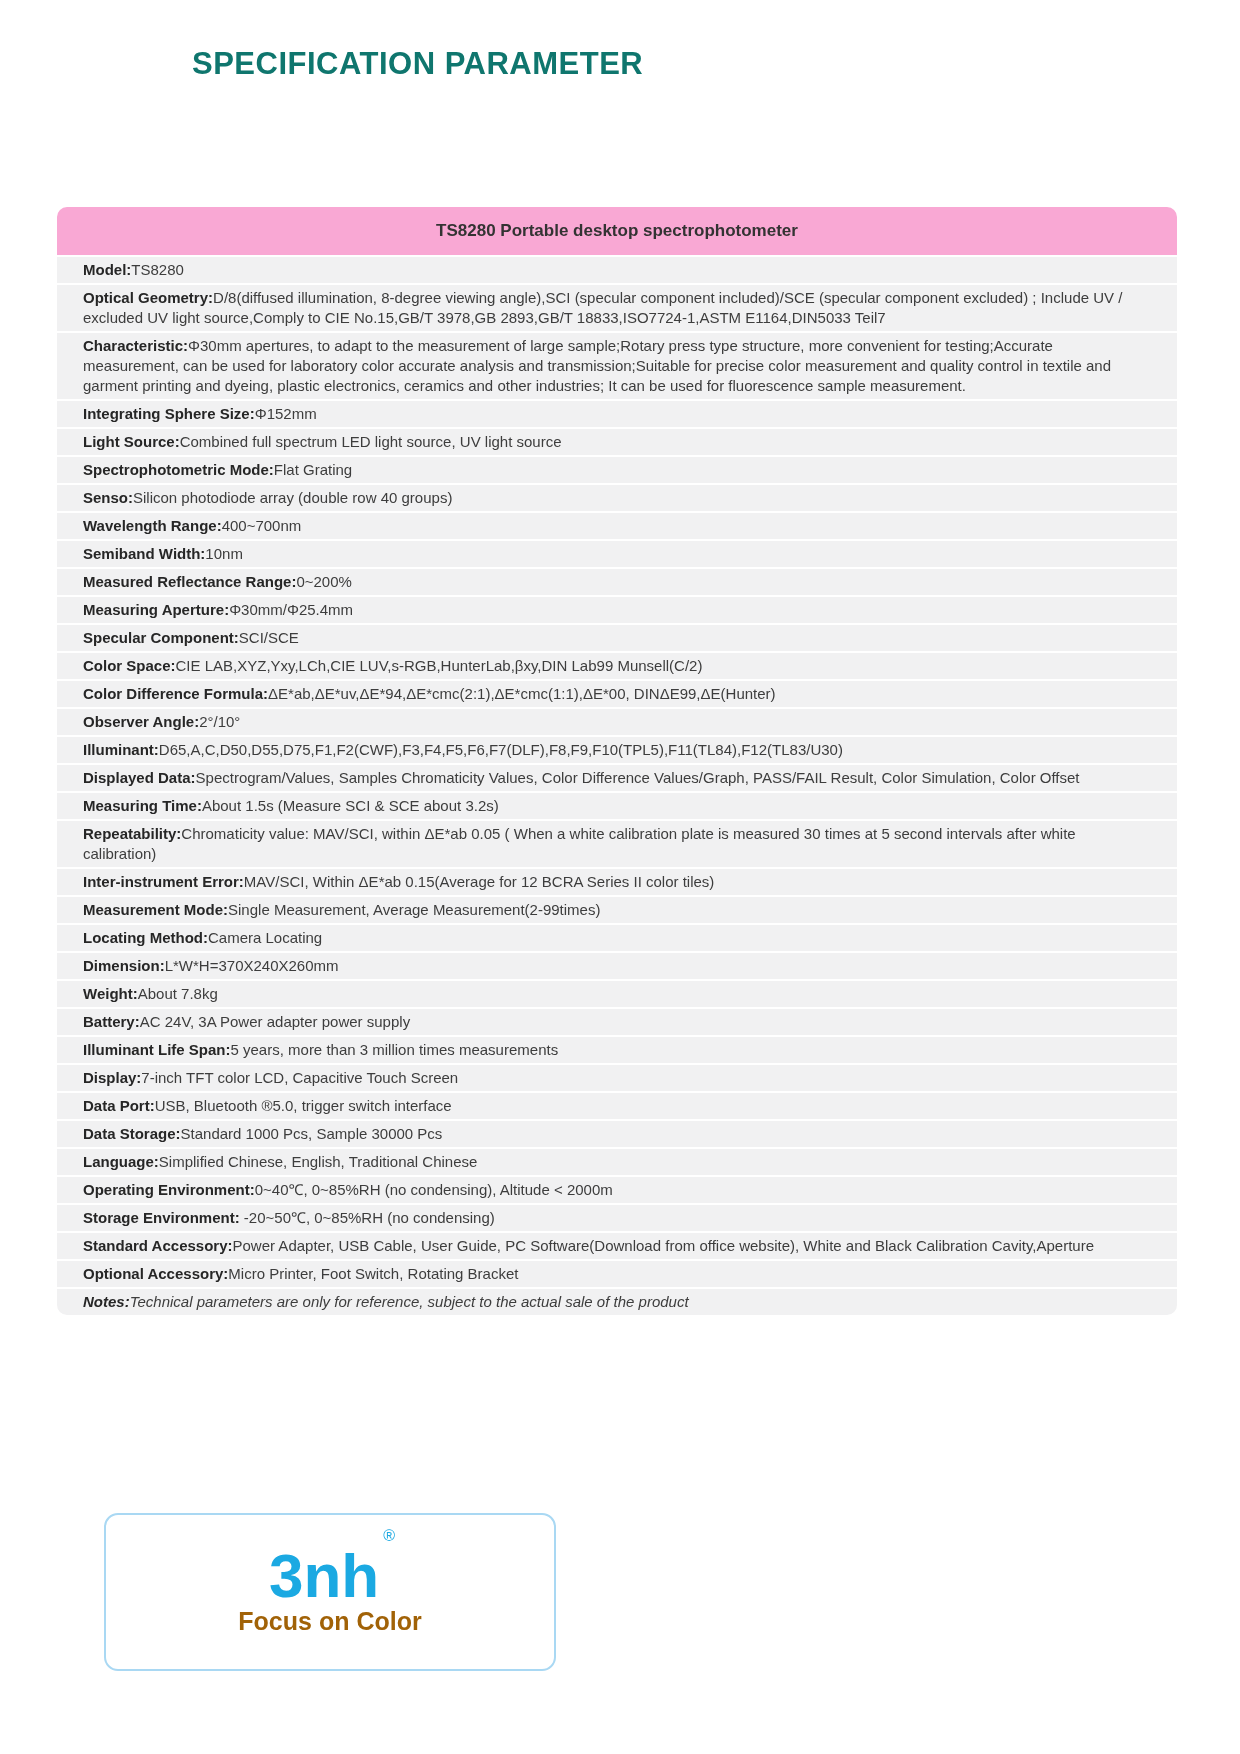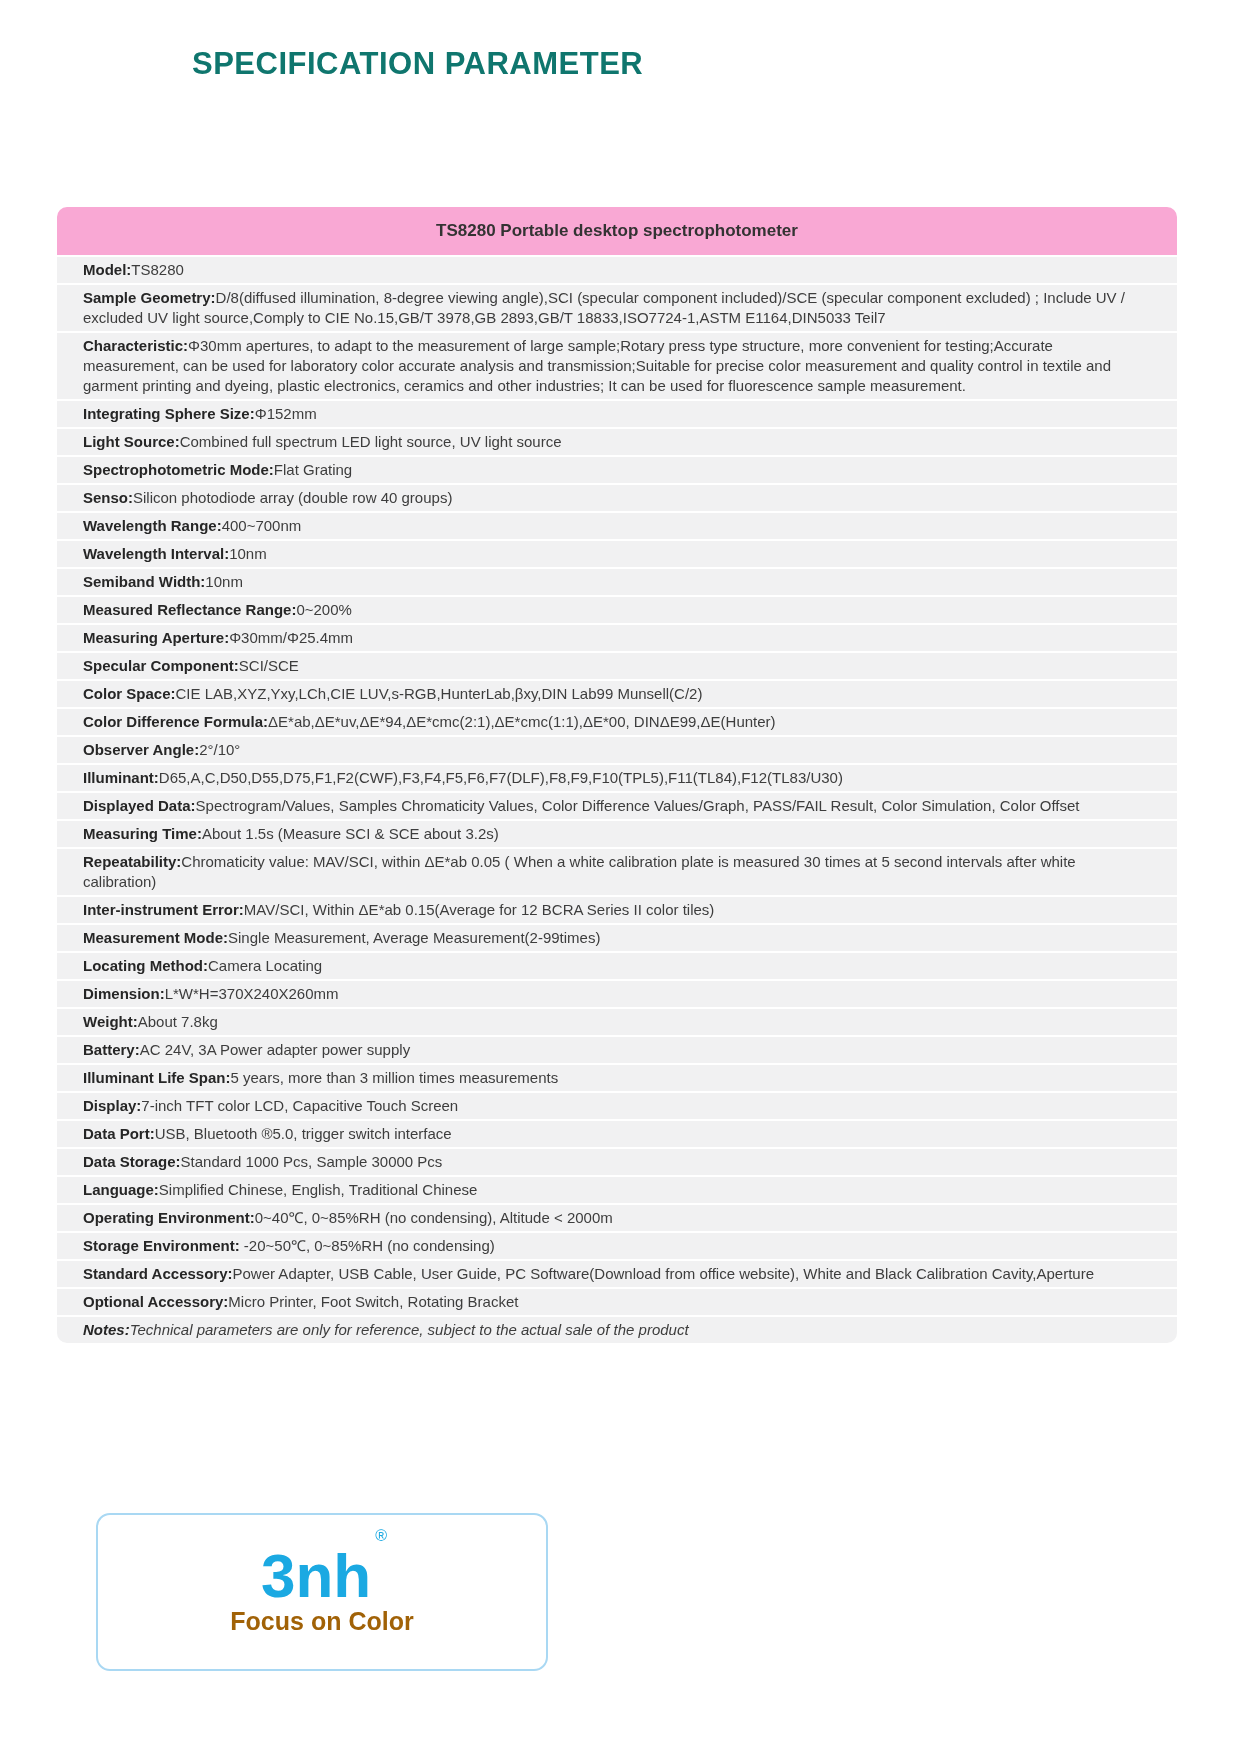--- a/index.html
+++ b/index.html
@@ -34,21 +34,21 @@
     color:#3d3d3d;
   }
   .spec-rows .row:last-child {
     border-radius:0 0 10px 10px;
     margin-bottom:4px;
     font-style:italic;
   }
   .row .lbl { font-weight:bold; color:#262626; }
   .row .val { font-weight:normal; }
   .logo-box {
-    position:absolute; left:96px; top:1513px;
+    position:absolute; left:104px; top:1513px;
     width:452px; height:158px;
     border:2px solid #a9d8f3;
     border-radius:14px;
     background:#ffffff;
     display:flex; flex-direction:column;
     align-items:center; justify-content:center;
   }
   .brand {
     font-size:62px; font-weight:bold; line-height:0.9;
     color:#1ba9e2;
@@ -66,28 +66,27 @@
 </style>
 </head>
 <body>
 
 <h1 class="page-title">SPECIFICATION PARAMETER</h1>
 
 <div class="spec-panel">
   <div class="spec-header">TS8280 Portable desktop spectrophotometer</div>
   <div class="spec-rows" id="rows-container">
       <div class="row"><span class="lbl">Model:</span><span class="val">TS8280</span></div>
-      <div class="row"><span class="lbl">Sample Geometry:</span><span class="val">D/8(diffused illumination, 8-degree viewing angle),SCI (specular component included)/SCE (specular component excluded) ; Include UV / excluded UV light source,Comply to CIE No.15,GB/T 3978,GB 2893,GB/T 18833,ISO7724-1,ASTM E1164,DIN5033 Teil7</span></div>
+      <div class="row"><span class="lbl">Optical Geometry:</span><span class="val">D/8(diffused illumination, 8-degree viewing angle),SCI (specular component included)/SCE (specular component excluded) ; Include UV / excluded UV light source,Comply to CIE No.15,GB/T 3978,GB 2893,GB/T 18833,ISO7724-1,ASTM E1164,DIN5033 Teil7</span></div>
       <div class="row"><span class="lbl">Characteristic:</span><span class="val">Φ30mm apertures, to adapt to the measurement of large sample;Rotary press type structure, more convenient for testing;Accurate measurement, can be used for laboratory color accurate analysis and transmission;Suitable for precise color measurement and quality control in textile and garment printing and dyeing, plastic electronics, ceramics and other industries; It can be used for fluorescence sample measurement.</span></div>
       <div class="row"><span class="lbl">Integrating Sphere Size:</span><span class="val">Φ152mm</span></div>
       <div class="row"><span class="lbl">Light Source:</span><span class="val">Combined full spectrum LED light source, UV light source</span></div>
       <div class="row"><span class="lbl">Spectrophotometric Mode:</span><span class="val">Flat Grating</span></div>
       <div class="row"><span class="lbl">Senso:</span><span class="val">Silicon photodiode array (double row 40 groups)</span></div>
       <div class="row"><span class="lbl">Wavelength Range:</span><span class="val">400~700nm</span></div>
-      <div class="row"><span class="lbl">Wavelength Interval:</span><span class="val">10nm</span></div>
       <div class="row"><span class="lbl">Semiband Width:</span><span class="val">10nm</span></div>
       <div class="row"><span class="lbl">Measured Reflectance Range:</span><span class="val">0~200%</span></div>
       <div class="row"><span class="lbl">Measuring Aperture:</span><span class="val">Φ30mm/Φ25.4mm</span></div>
       <div class="row"><span class="lbl">Specular Component:</span><span class="val">SCI/SCE</span></div>
       <div class="row"><span class="lbl">Color Space:</span><span class="val">CIE LAB,XYZ,Yxy,LCh,CIE LUV,s-RGB,HunterLab,βxy,DIN Lab99 Munsell(C/2)</span></div>
       <div class="row"><span class="lbl">Color Difference Formula:</span><span class="val">ΔE*ab,ΔE*uv,ΔE*94,ΔE*cmc(2:1),ΔE*cmc(1:1),ΔE*00, DINΔE99,ΔE(Hunter)</span></div>
       <div class="row"><span class="lbl">Observer Angle:</span><span class="val">2°/10°</span></div>
       <div class="row"><span class="lbl">Illuminant:</span><span class="val">D65,A,C,D50,D55,D75,F1,F2(CWF),F3,F4,F5,F6,F7(DLF),F8,F9,F10(TPL5),F11(TL84),F12(TL83/U30)</span></div>
       <div class="row"><span class="lbl">Displayed Data:</span><span class="val">Spectrogram/Values, Samples Chromaticity Values, Color Difference Values/Graph, PASS/FAIL Result, Color Simulation, Color Offset</span></div>
       <div class="row"><span class="lbl">Measuring Time:</span><span class="val">About 1.5s (Measure SCI &amp; SCE about 3.2s)</span></div>

